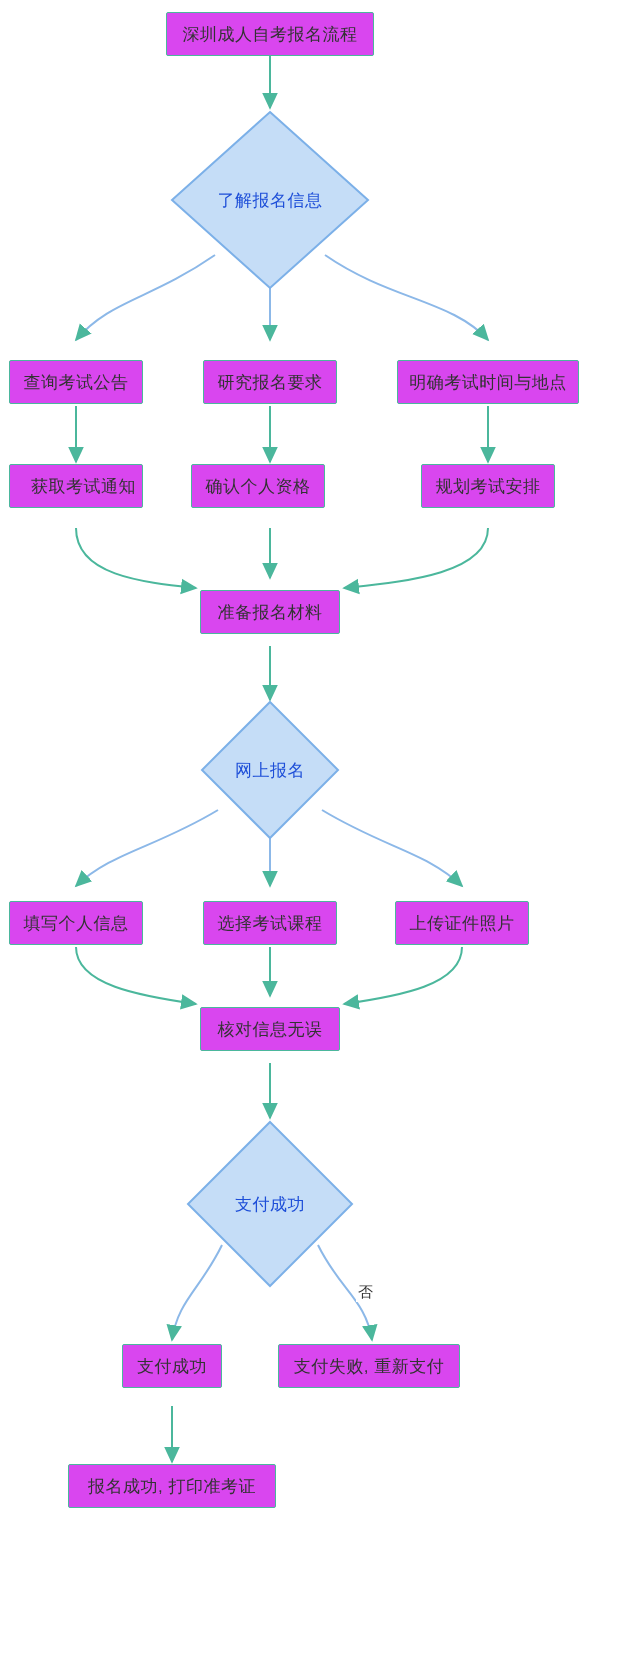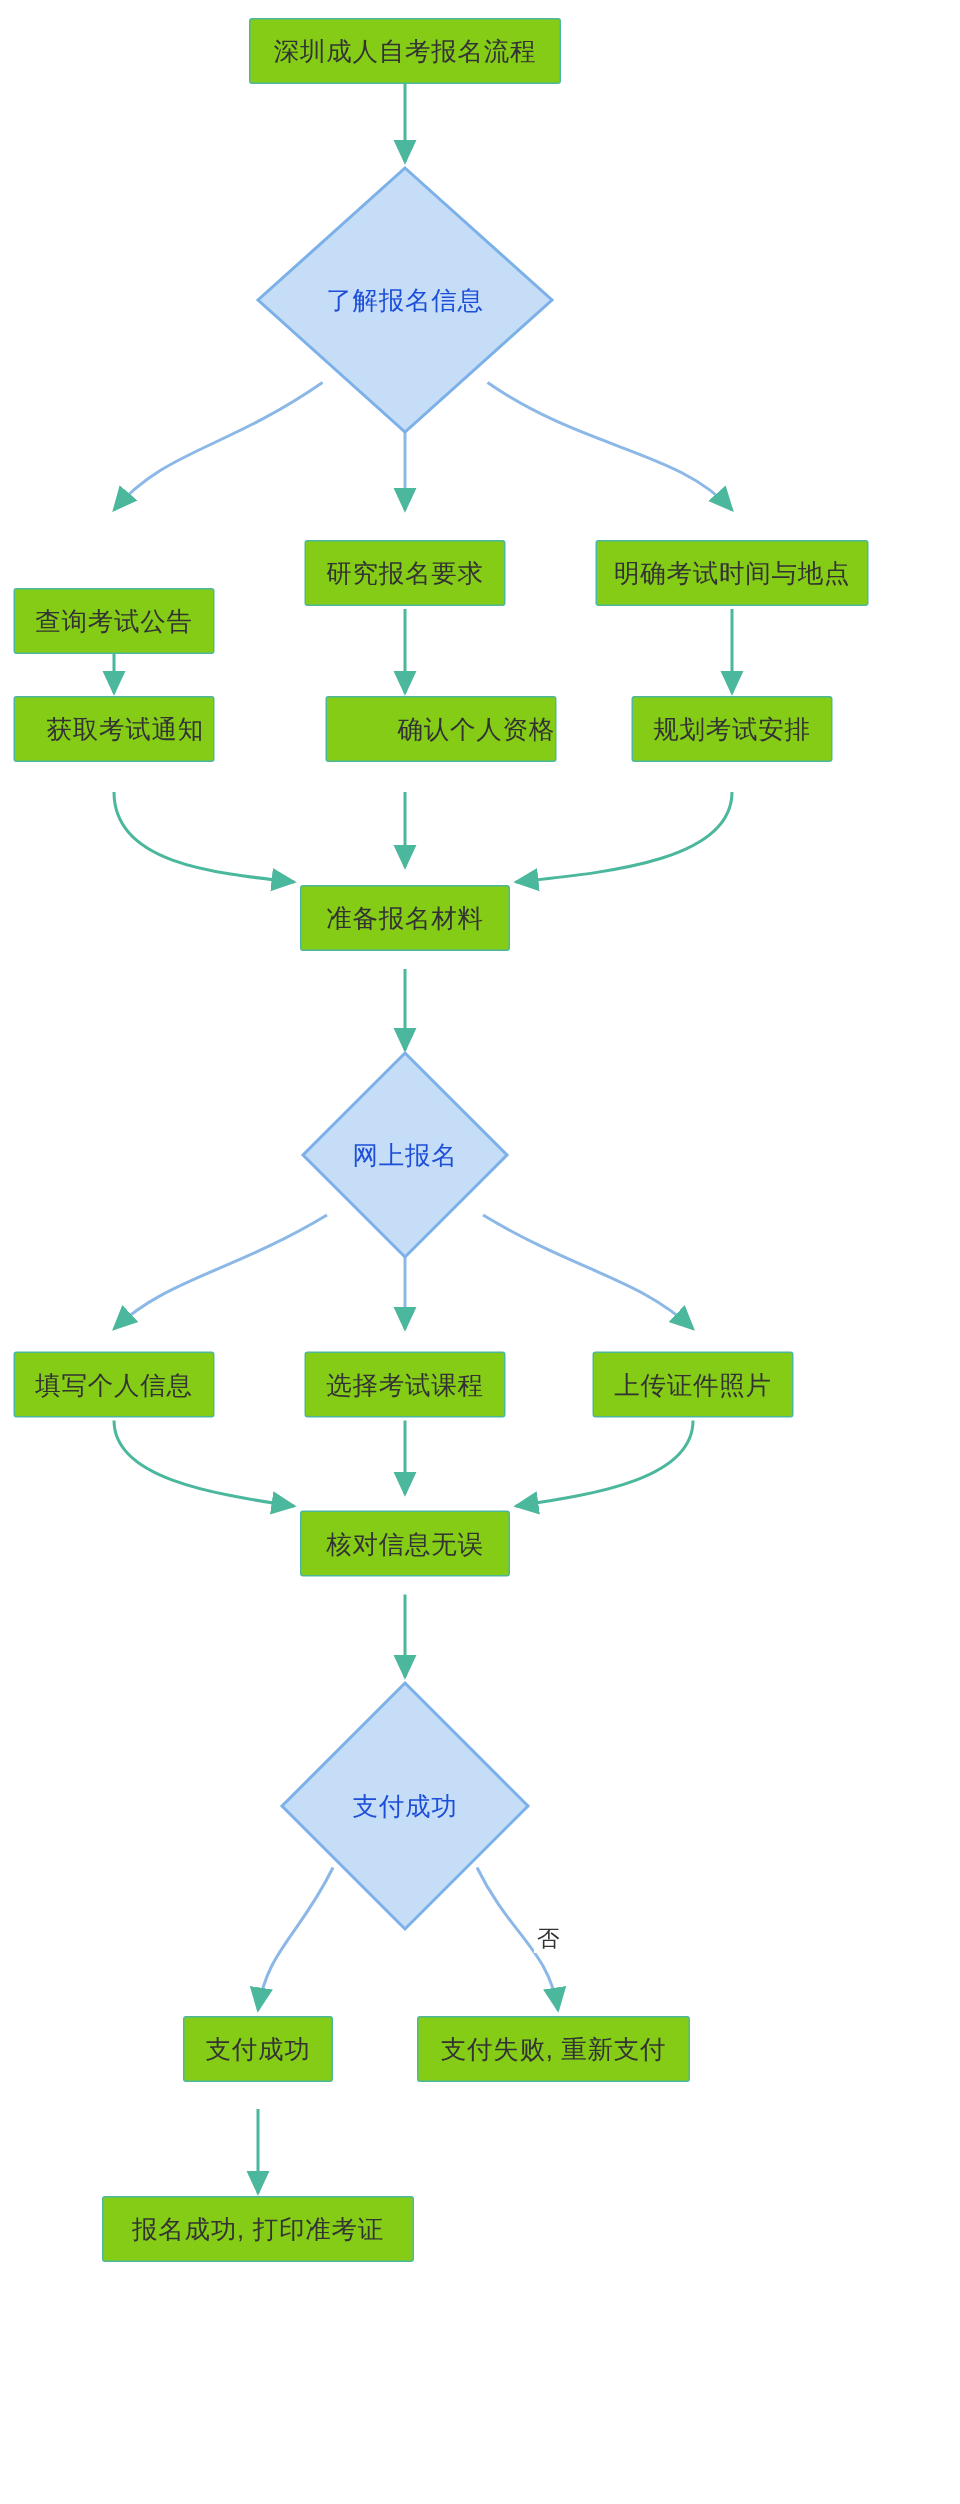--- a/index.html
+++ b/index.html
@@ -3,21 +3,21 @@
 <meta charset="utf-8">
 <style>
   html,body{margin:0;padding:0;background:#ffffff;}
   body{width:640px;height:1669px;position:relative;
        font-family:"Liberation Sans","DejaVu Sans",sans-serif;}
   #canvas{position:absolute;inset:0;width:640px;height:1669px;}
   .layer-svg{position:absolute;left:0;top:0;width:640px;height:1669px;}
   .node{position:absolute;box-sizing:border-box;display:flex;
         align-items:center;justify-content:center;
         font-size:17px;color:#333333;white-space:nowrap;letter-spacing:0.5px;}
-  .rect{background:#84cc16;border:1.6px solid #4bb79c;border-radius:2px;
+  .rect{background:#d946ef;border:1.6px solid #4bb79c;border-radius:2px;
         height:44px;}
   .diamond-wrap{position:absolute;}
   .diamond-shape{position:absolute;left:0;top:0;}
   .diamond-label{position:absolute;left:0;top:0;width:100%;height:100%;
         display:flex;align-items:center;justify-content:center;
         font-size:17px;color:#1d4ed8;white-space:nowrap;letter-spacing:0.5px;}
   .edge-label{position:absolute;font-size:15px;color:#333333;background:#ffffff;
         padding:0 2px;}
 </style>
 </head>
@@ -83,34 +83,34 @@
     <span>深圳成人自考报名流程</span>
   </div>
 
   <div class="diamond-wrap" style="left:170px;top:110px;width:200px;height:180px;">
     <svg class="diamond-shape" width="200" height="180" viewBox="0 0 200 180">
       <polygon points="100,2 198,90 100,178 2,90" fill="#c5ddf7" stroke="#7cb0e8" stroke-width="2"></polygon>
     </svg>
     <div class="diamond-label">了解报名信息</div>
   </div>
 
-  <div class="node rect" style="left:9px;top:360px;width:134px;margin-top:32px;">
+  <div class="node rect" style="left:9px;top:360px;width:134px;">
     <span>查询考试公告</span>
   </div>
   <div class="node rect" style="left:397px;top:360px;width:182px;">
     <span>明确考试时间与地点</span>
   </div>
   <div class="node rect" style="left:203px;top:360px;width:134px;">
     <span>研究报名要求</span>
   </div>
 
   <div class="node rect" style="left:9px;top:464px;width:134px;padding-left:15px;">
     <span>获取考试通知</span>
   </div>
-  <div class="node rect" style="left:217px;top:464px;width:154px;justify-content:flex-end;">
+  <div class="node rect" style="left:191px;top:464px;width:134px;">
     <span>确认个人资格</span>
   </div>
   <div class="node rect" style="left:421px;top:464px;width:134px;">
     <span>规划考试安排</span>
   </div>
 
   <div class="node rect" style="left:200px;top:590px;width:140px;">
     <span>准备报名材料</span>
   </div>
 

